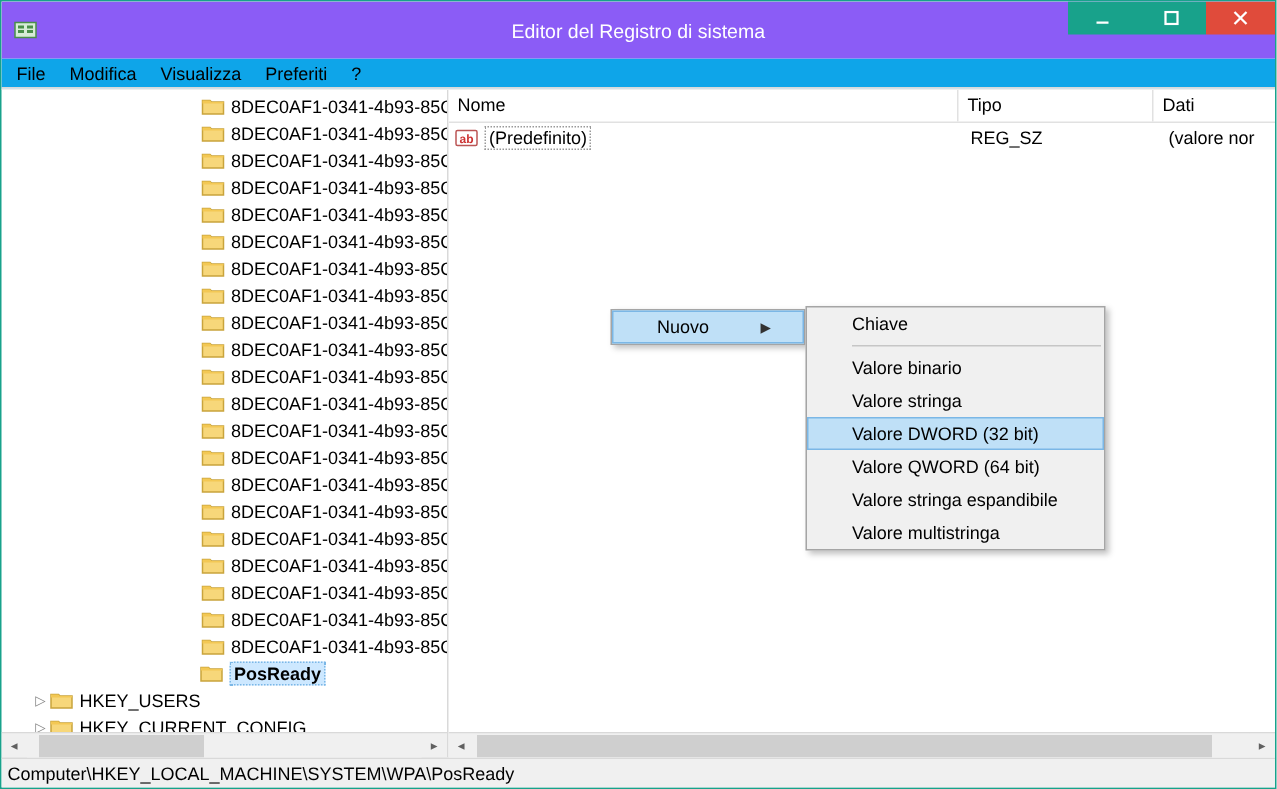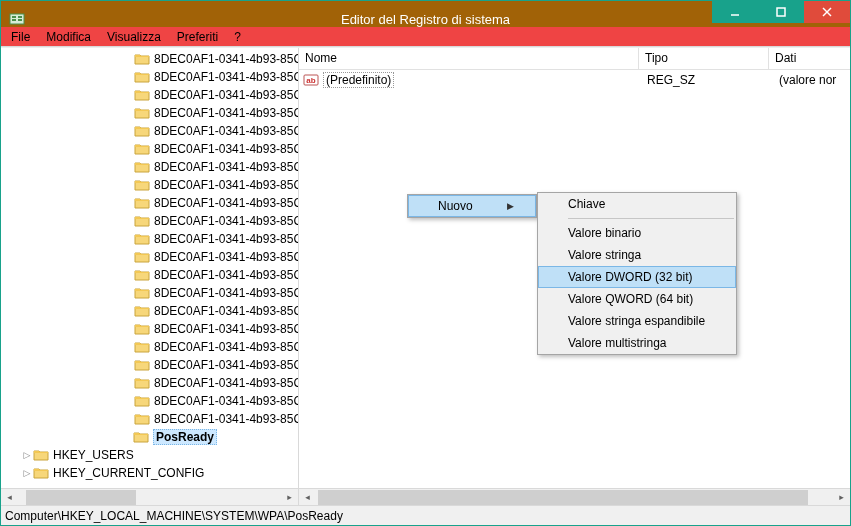--- a/index.html
+++ b/index.html
@@ -9,25 +9,25 @@
     background: #fff;
     width: 851px;
     height: 526px;
     overflow: hidden;
     border: 1px solid #18a28b;
     display: flex;
     flex-direction: column;
   }
   
   .titlebar {
-    height: 26px;
-    background: #a16207;
+    height: 38px;
+    background: #8b5cf6;
     color: #fff;
     display: flex;
-    align-items: flex-end;
+    align-items: center;
     position: relative;
   }
   .titlebar .app-icon {
     width: 16px; height: 16px;
     margin-left: 8px;
   }
   .titlebar .title-text {
     position: absolute;
     left: 50%;
     transform: translateX(-50%);
@@ -43,21 +43,21 @@
     width: 46px; height: 22px;
     display: flex; align-items: center; justify-content: center;
     background: #18a28b;
     color: #fff;
   }
   .win-btn.close { background: #e04b3b; }
   .win-btn svg { width: 10px; height: 10px; }
   
   .menubar {
     height: 20px;
-    background: #ef4444;
+    background: #0ea5e9;
     display: flex;
     align-items: center;
     padding: 0 2px;
     border-bottom: 1px solid #d9d9d9;
   }
   .menu-item {
     padding: 2px 8px;
     cursor: default;
   }
   

